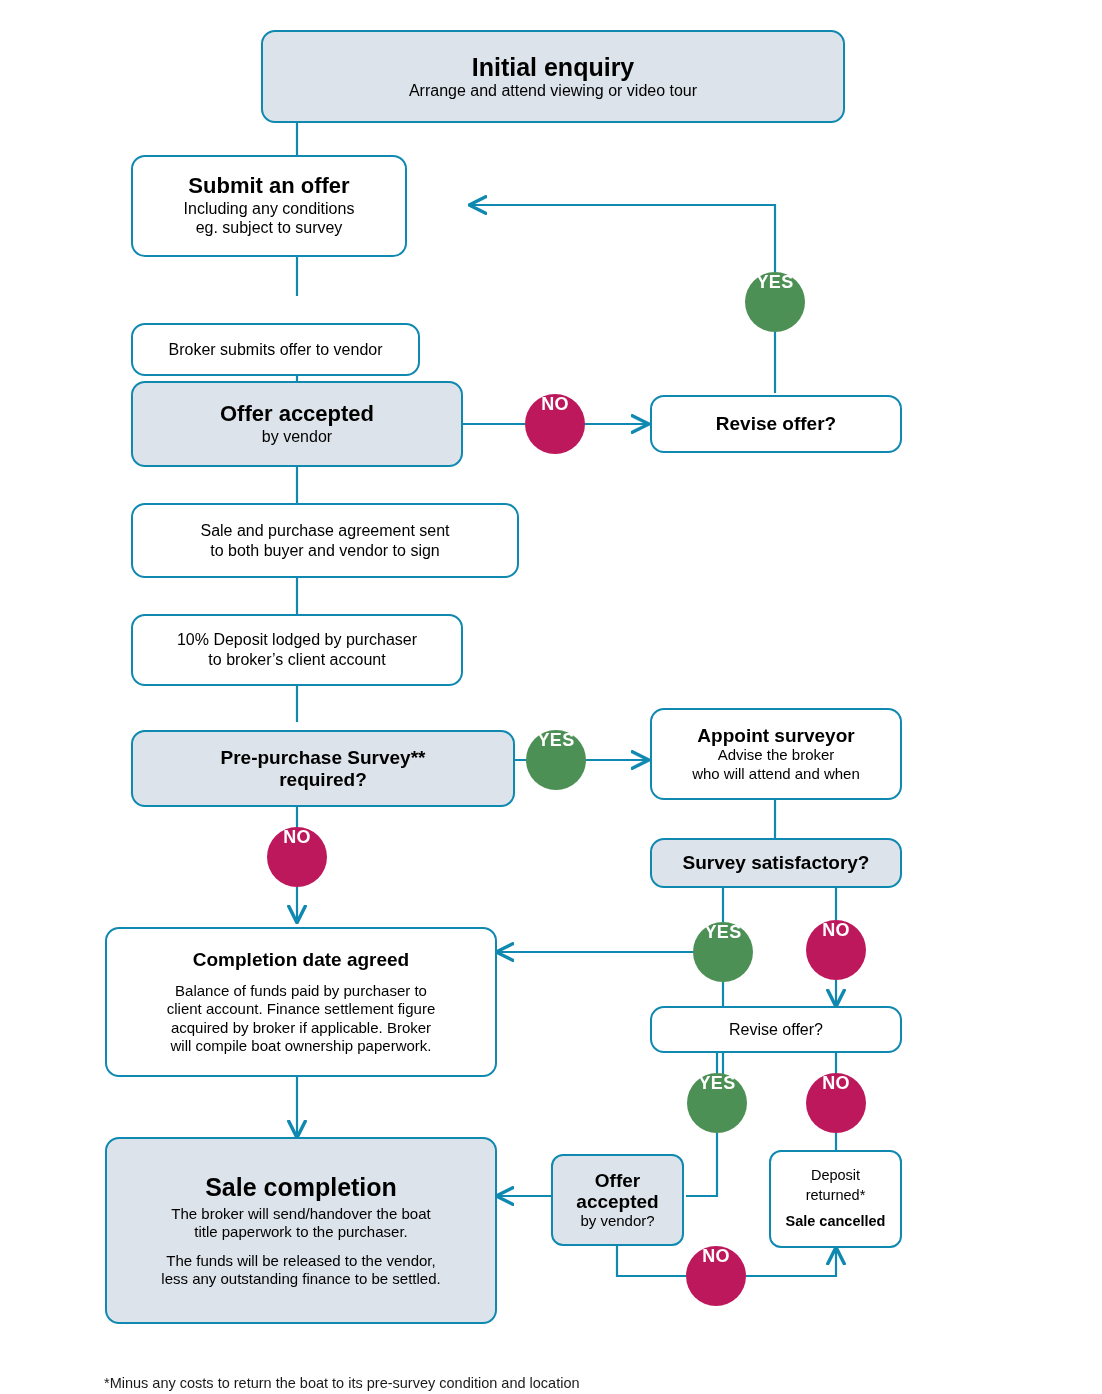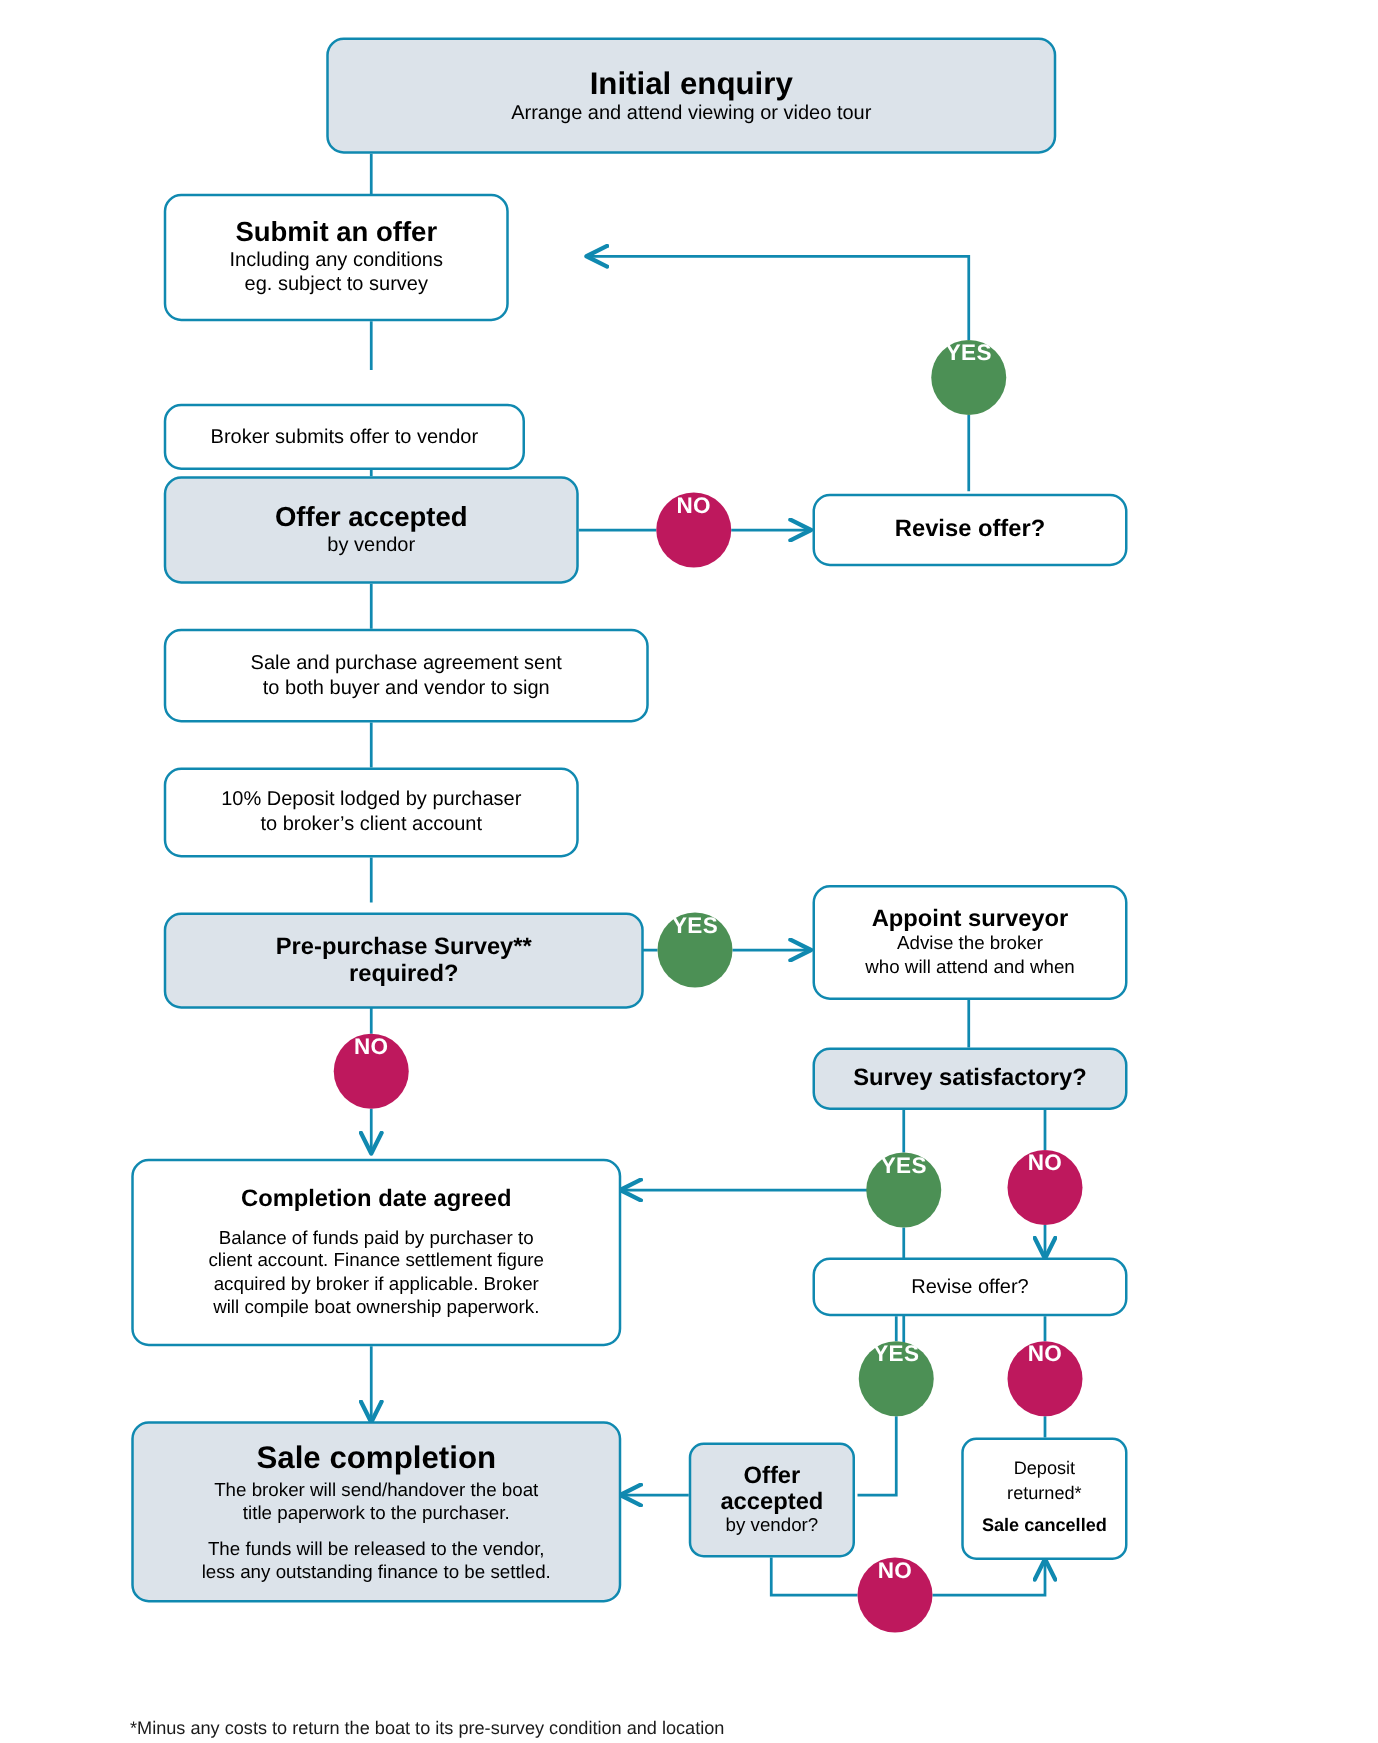--- a/index.html
+++ b/index.html
@@ -177,21 +177,21 @@
     <div class="sub">Balance of funds paid by purchaser to</div>
     <div class="sub">client account. Finance settlement figure</div>
     <div class="sub">acquired by broker if applicable. Broker</div>
     <div class="sub">will compile boat ownership paperwork.</div>
   </div>
 
   <div class="node" style="left:650px; top:1006px; width:252px; height:47px;">
     <div class="plain">Revise offer?</div>
   </div>
 
-  <div class="node shaded t-xl s-15" style="left:105px; top:1137px; width:392px; height:145px; padding:6px 12px;">
+  <div class="node shaded t-xl s-15" style="left:105px; top:1137px; width:392px; height:187px; padding:6px 12px;">
     <div class="title" style="margin-bottom:4px;">Sale completion</div>
     <div class="sub">The broker will send/handover the boat</div>
     <div class="sub">title paperwork to the purchaser.</div>
     <div class="sub" style="margin-top:10px;">The funds will be released to the vendor,</div>
     <div class="sub">less any outstanding finance to be settled.</div>
   </div>
 
   <div class="node shaded t-md s-15" style="left:551px; top:1154px; width:133px; height:92px; border-radius:12px;">
     <div class="title">Offer</div>
     <div class="title">accepted</div>

